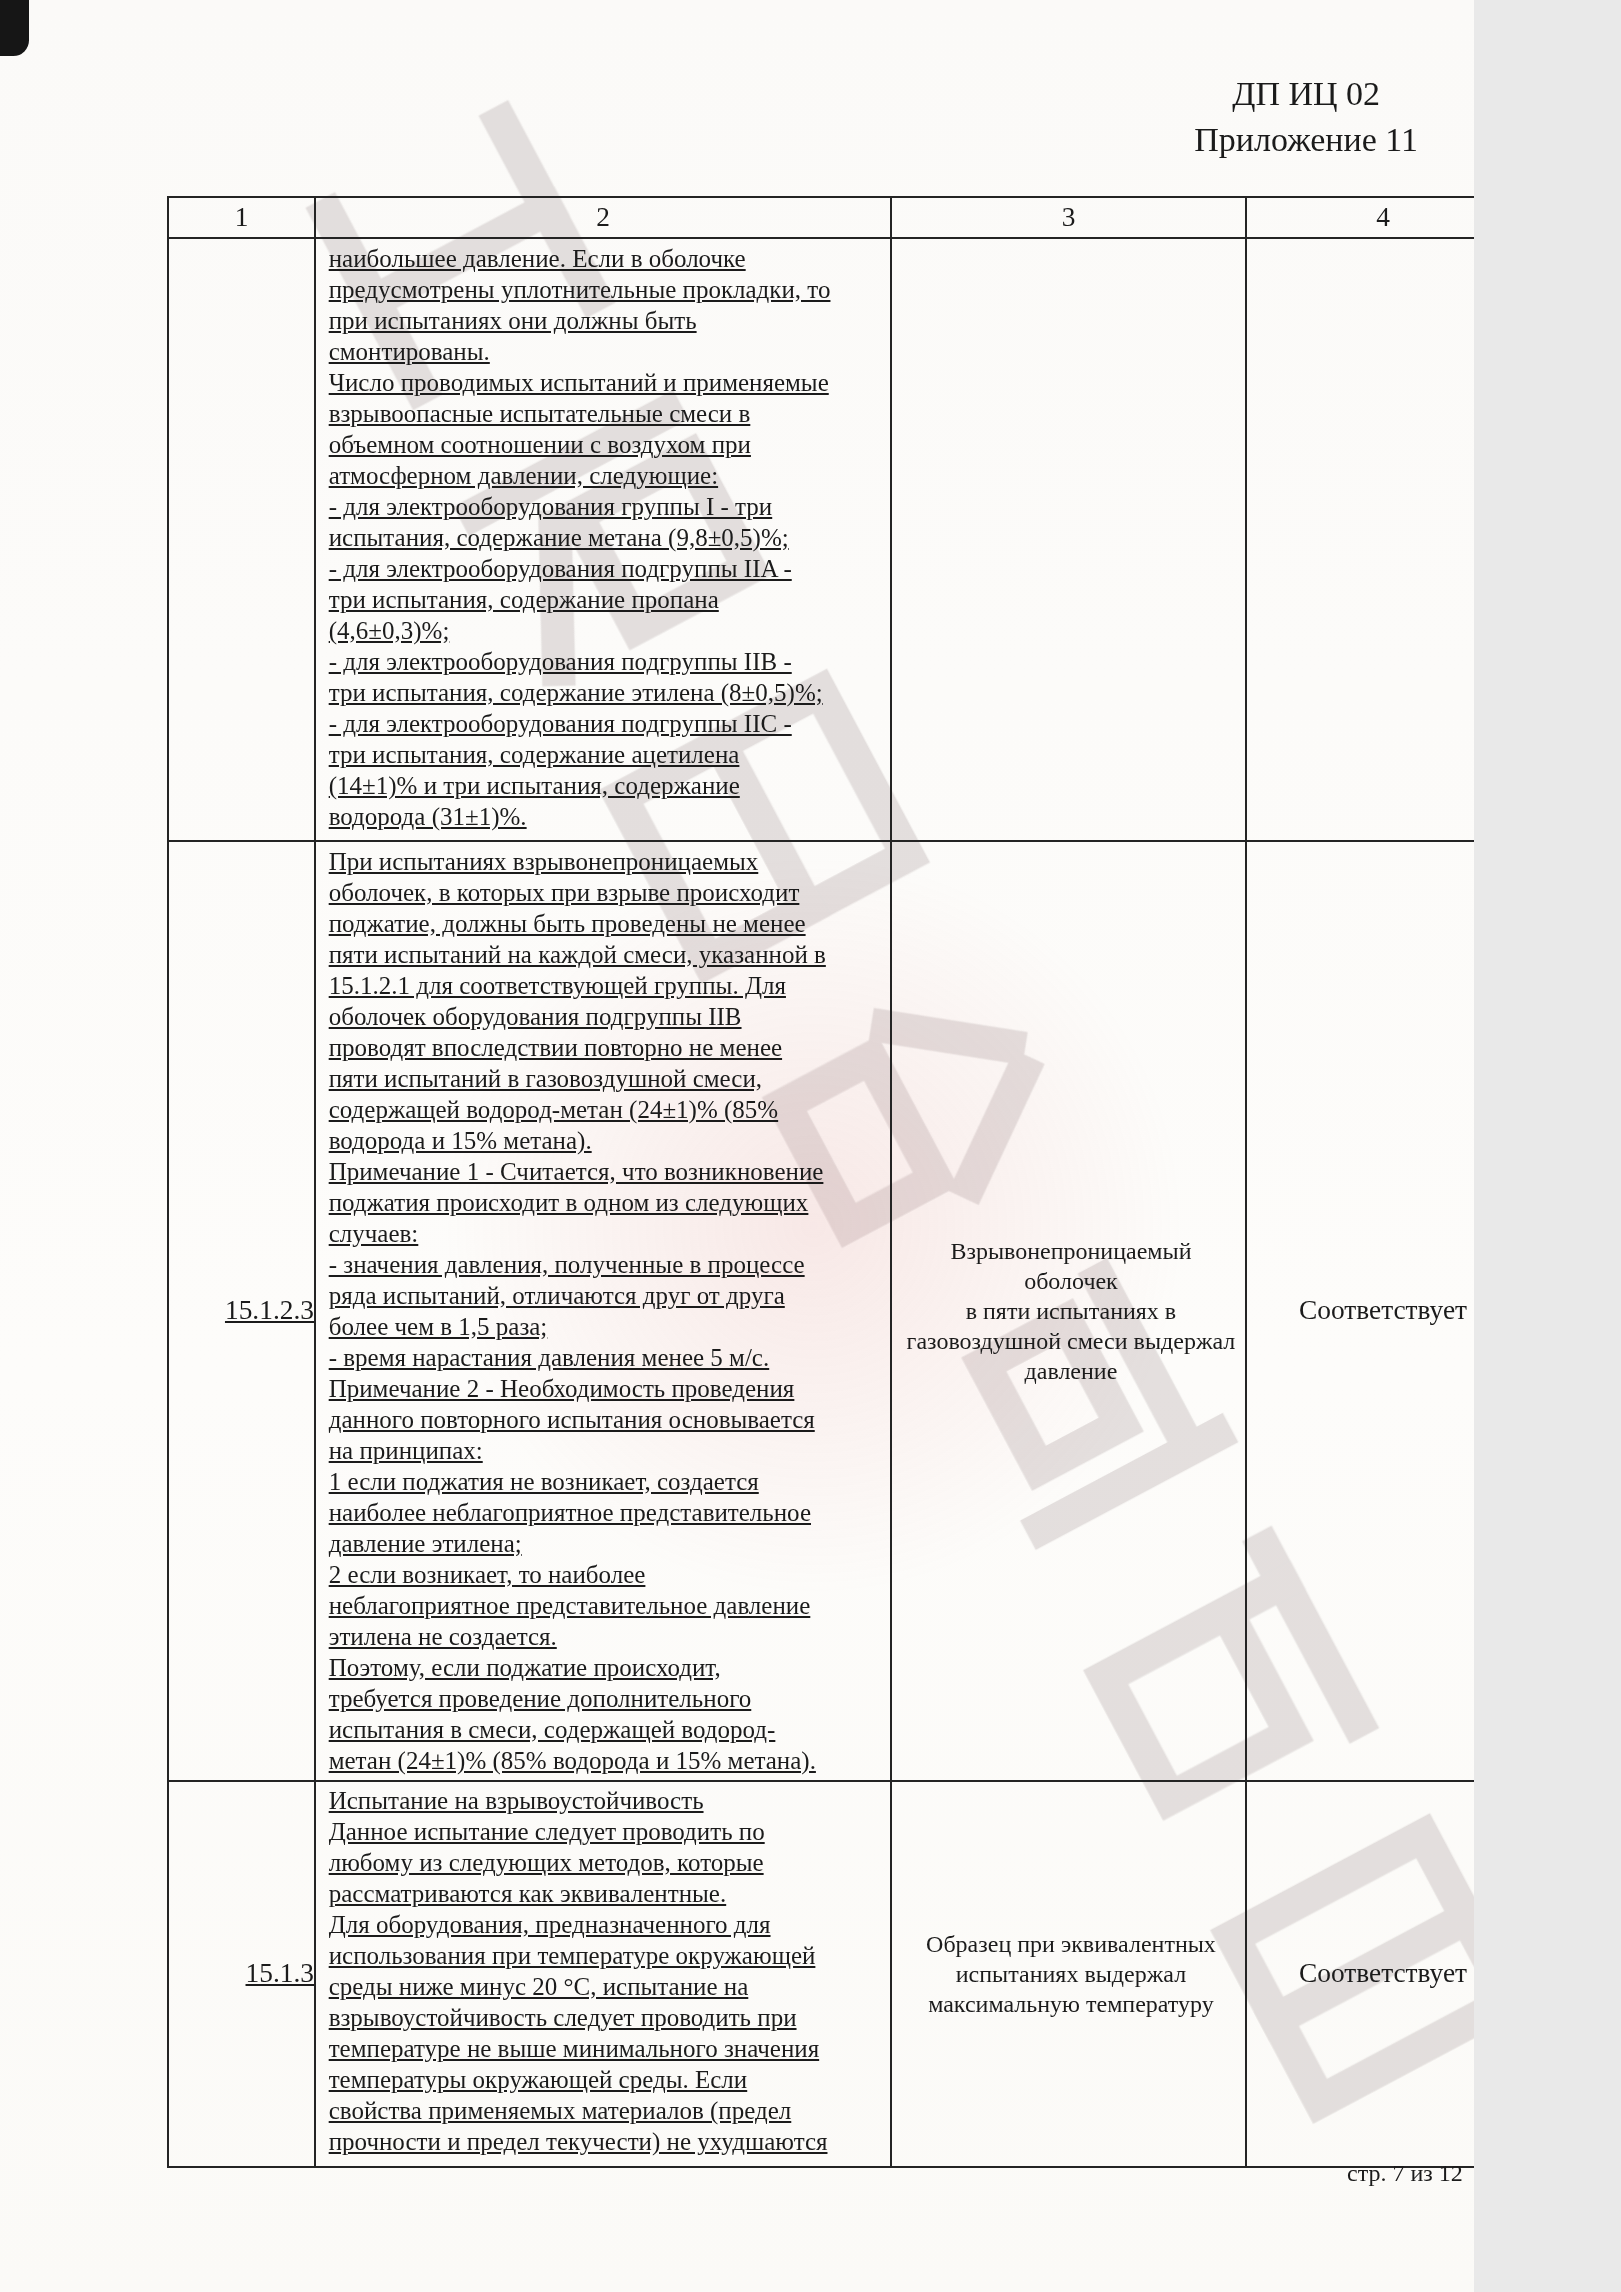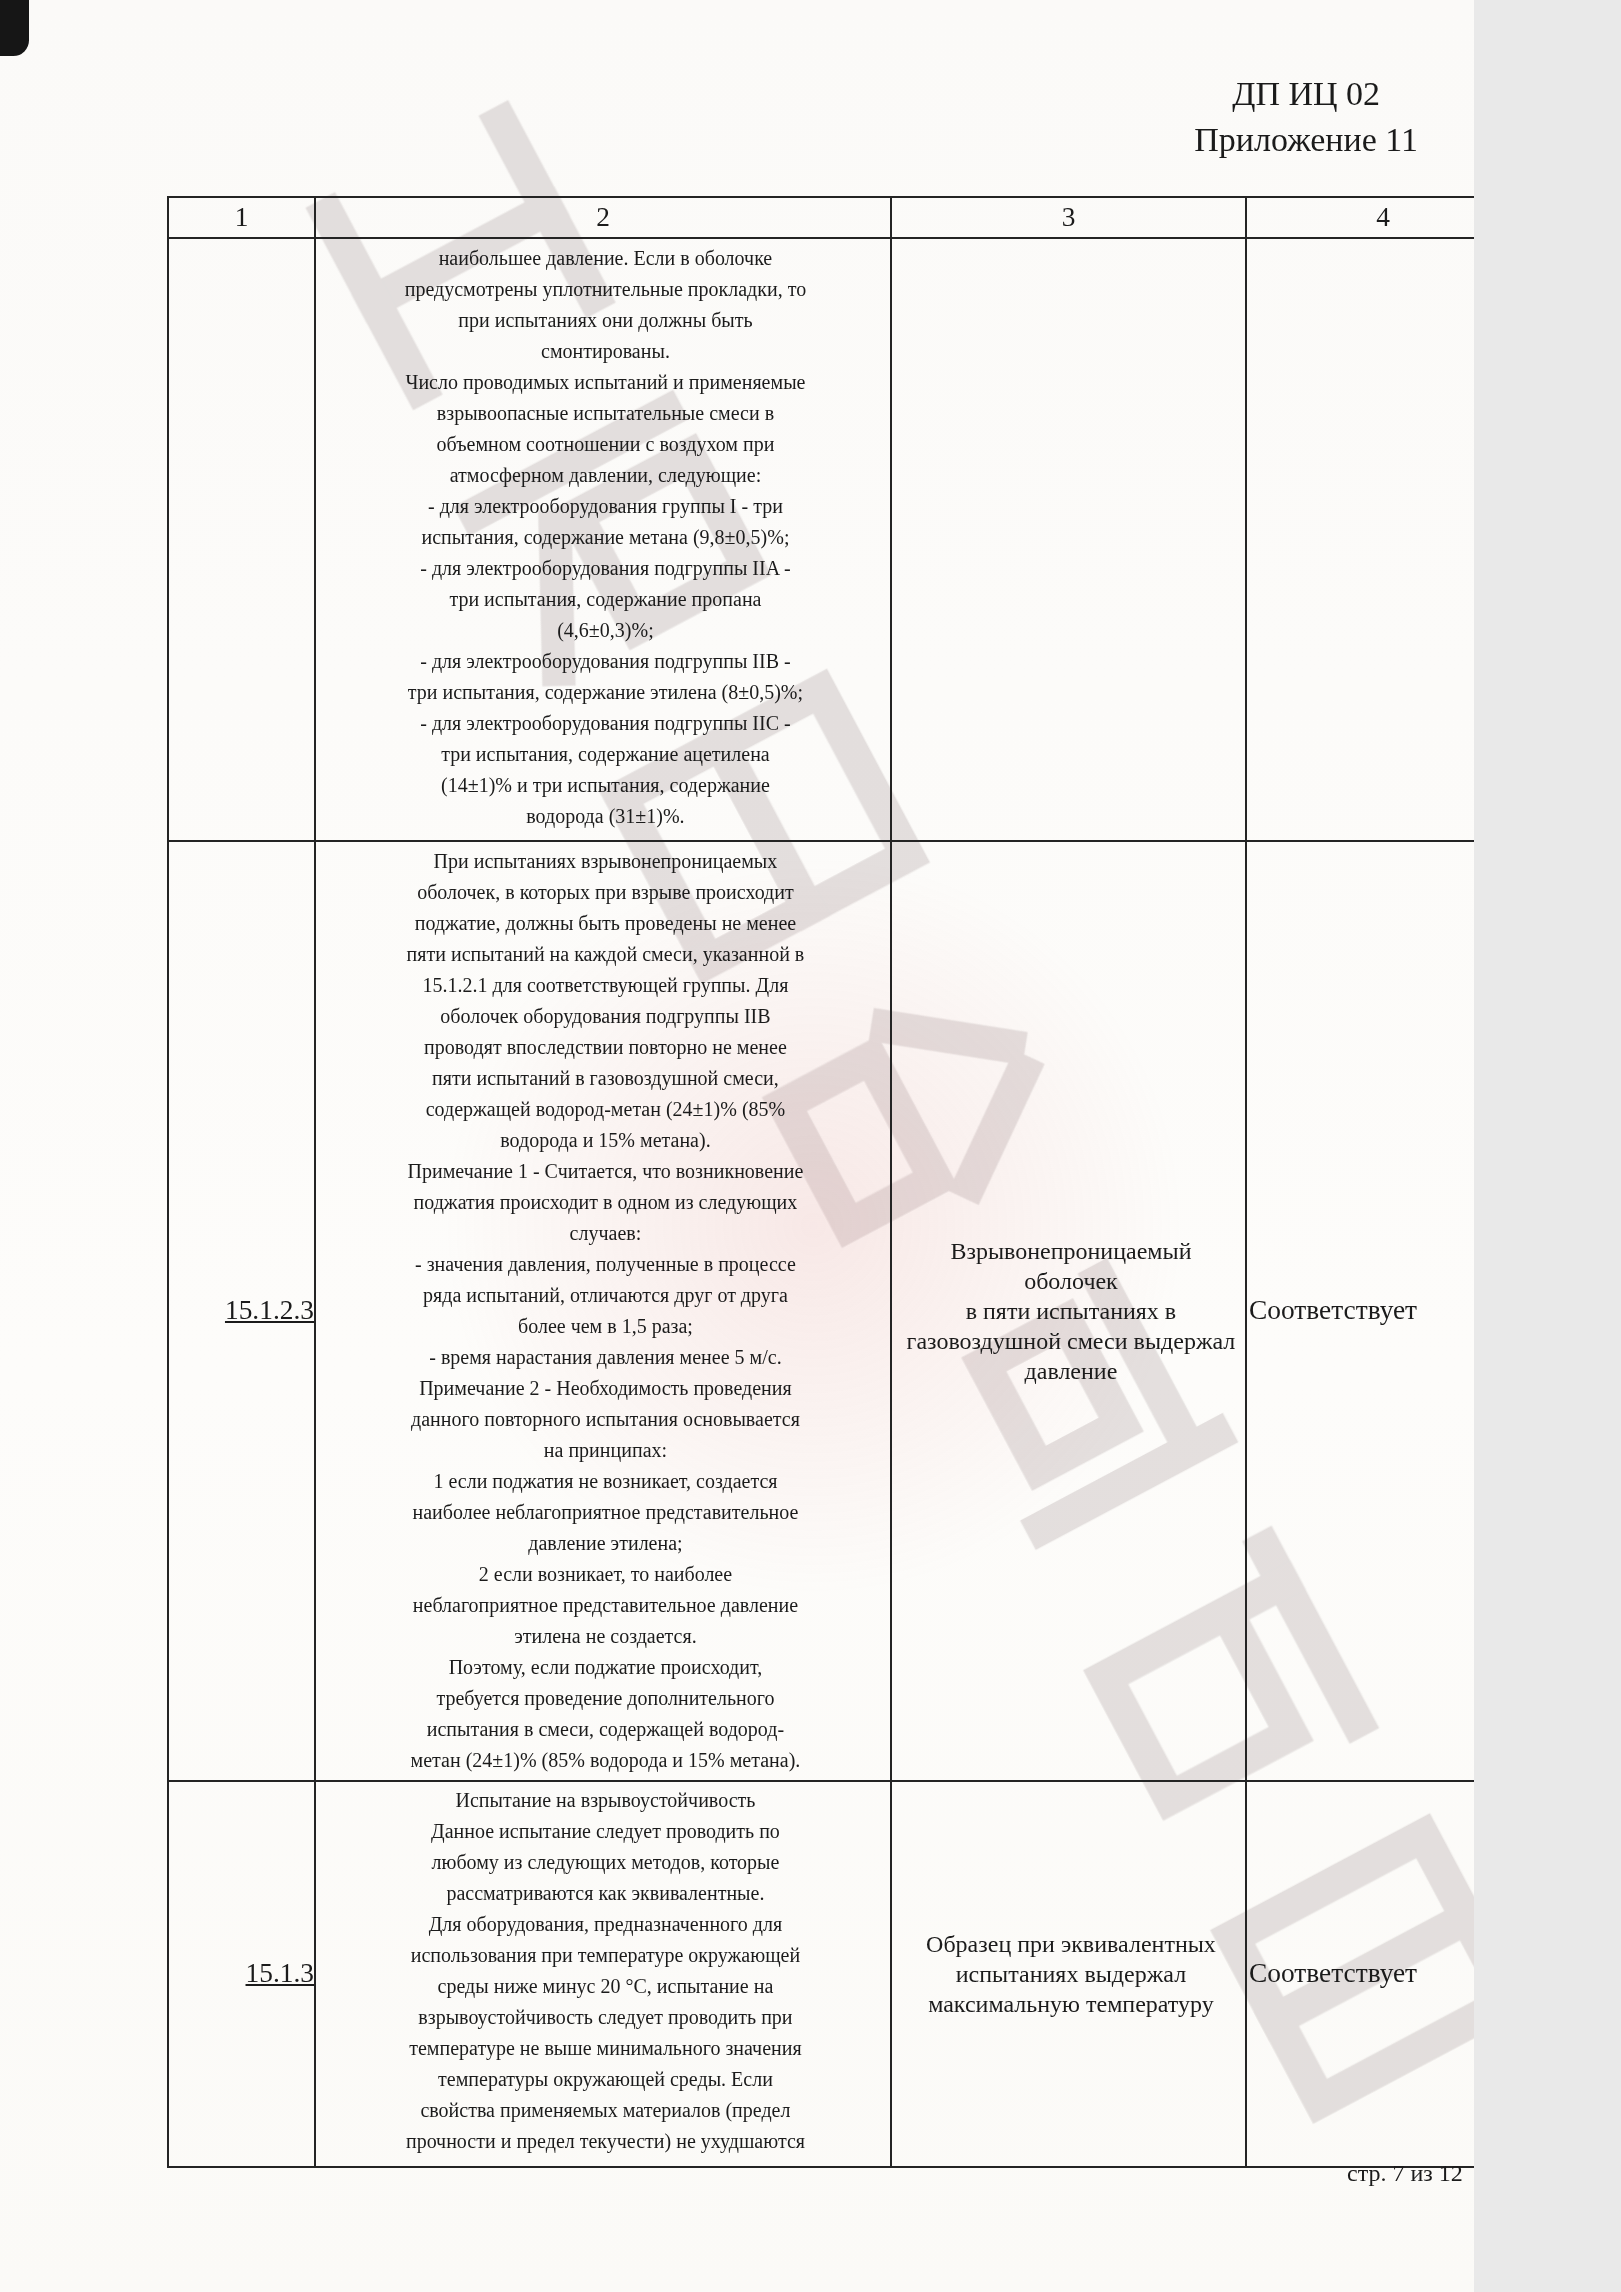--- a/index.html
+++ b/index.html
@@ -28,30 +28,31 @@
   }
   .protocol-table th, .protocol-table td {
     border:2.9px solid #242424; padding:0; margin:0;
   }
   .protocol-table thead th {
     height:39px; font-size:27.4px; font-weight:normal;
     text-align:center; vertical-align:middle;
   }
   td.c1 { text-align:right; vertical-align:middle; font-size:27.4px;text-decoration:underline; }
   td.c2 {
-    text-align:center; vertical-align:top;
-    padding:3.9px 7.8px 3.9px 12.7px; font-size:20px; line-height:31px;
+    text-align:left; vertical-align:top;
+    padding:3.9px 7.8px 3.9px 12.7px; font-size:25px; line-height:31px;
     white-space:pre-line;
+    text-decoration:underline;
   }
   td.c3 {
     text-align:center; vertical-align:middle;
     padding:0 5.9px 0 10.8px; font-size:24px; line-height:30px;
     white-space:pre-line;
   }
-  td.c4 { text-align:left; vertical-align:middle; font-size:27.4px; padding:0 2px; }
+  td.c4 { text-align:center; vertical-align:middle; font-size:27.4px; padding:0 2px; }
   tr.row-a td { height:593px; }
   tr.row-b td { height:921px;border-radius:16px; }
   tr.row-c td { height:377px; }
   .footer-protocol { position:absolute; left:196px; top:2158px; font-size:29px; white-space:nowrap; }
   .footer-page { position:absolute; left:1347px; top:2160px; font-size:24px; white-space:nowrap; }
 </style>
 </head>
 <body>
 
 <div class="page">

